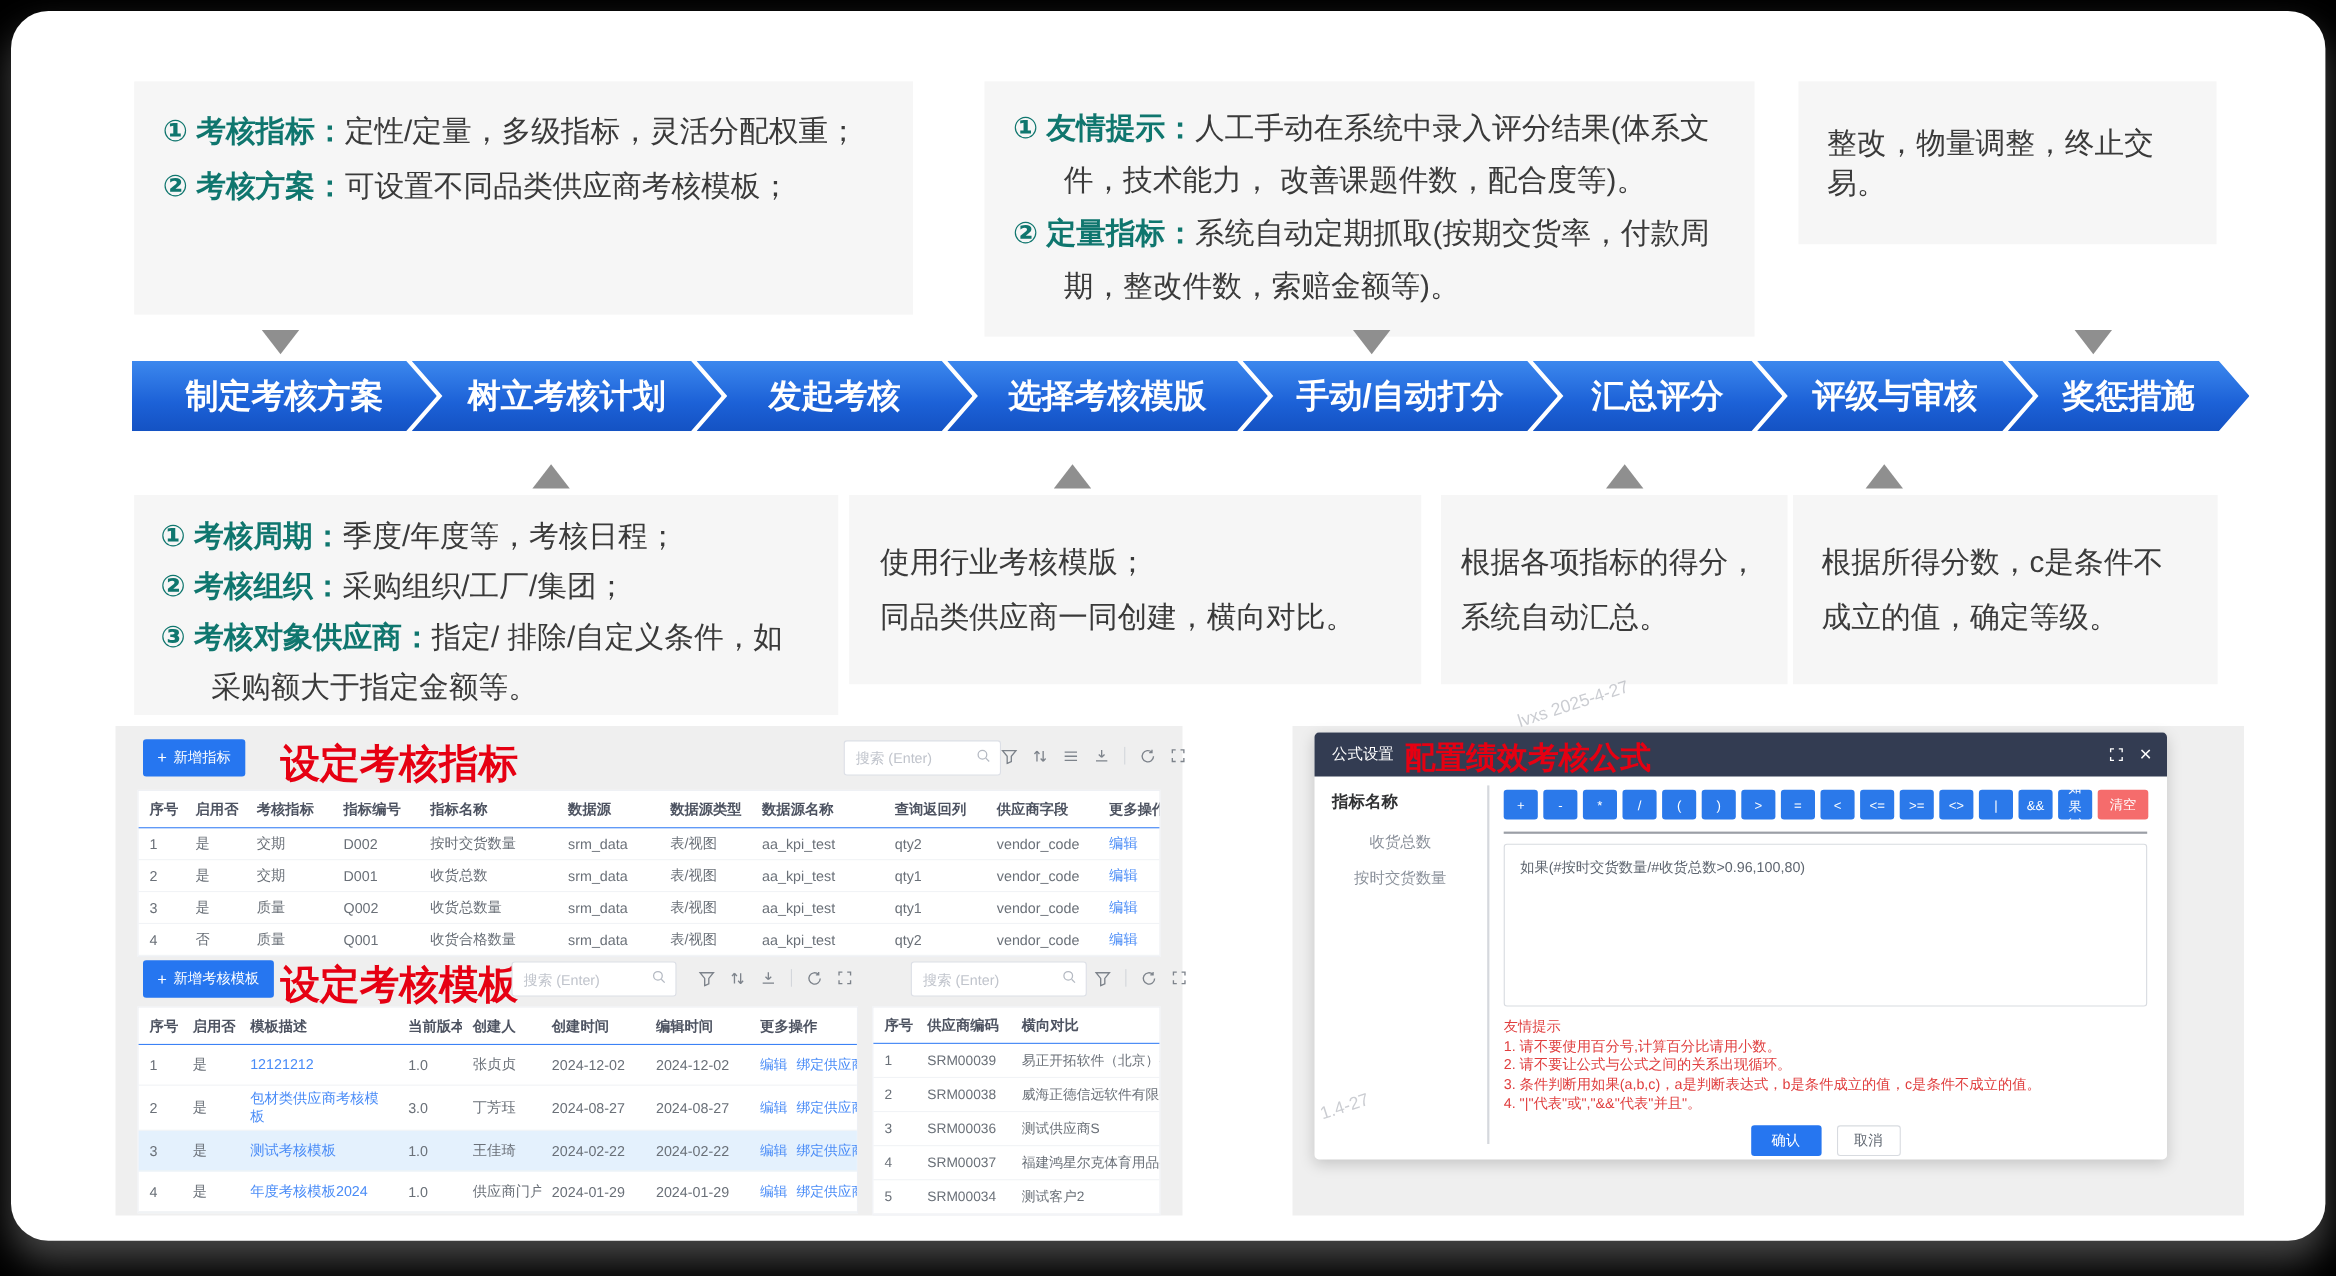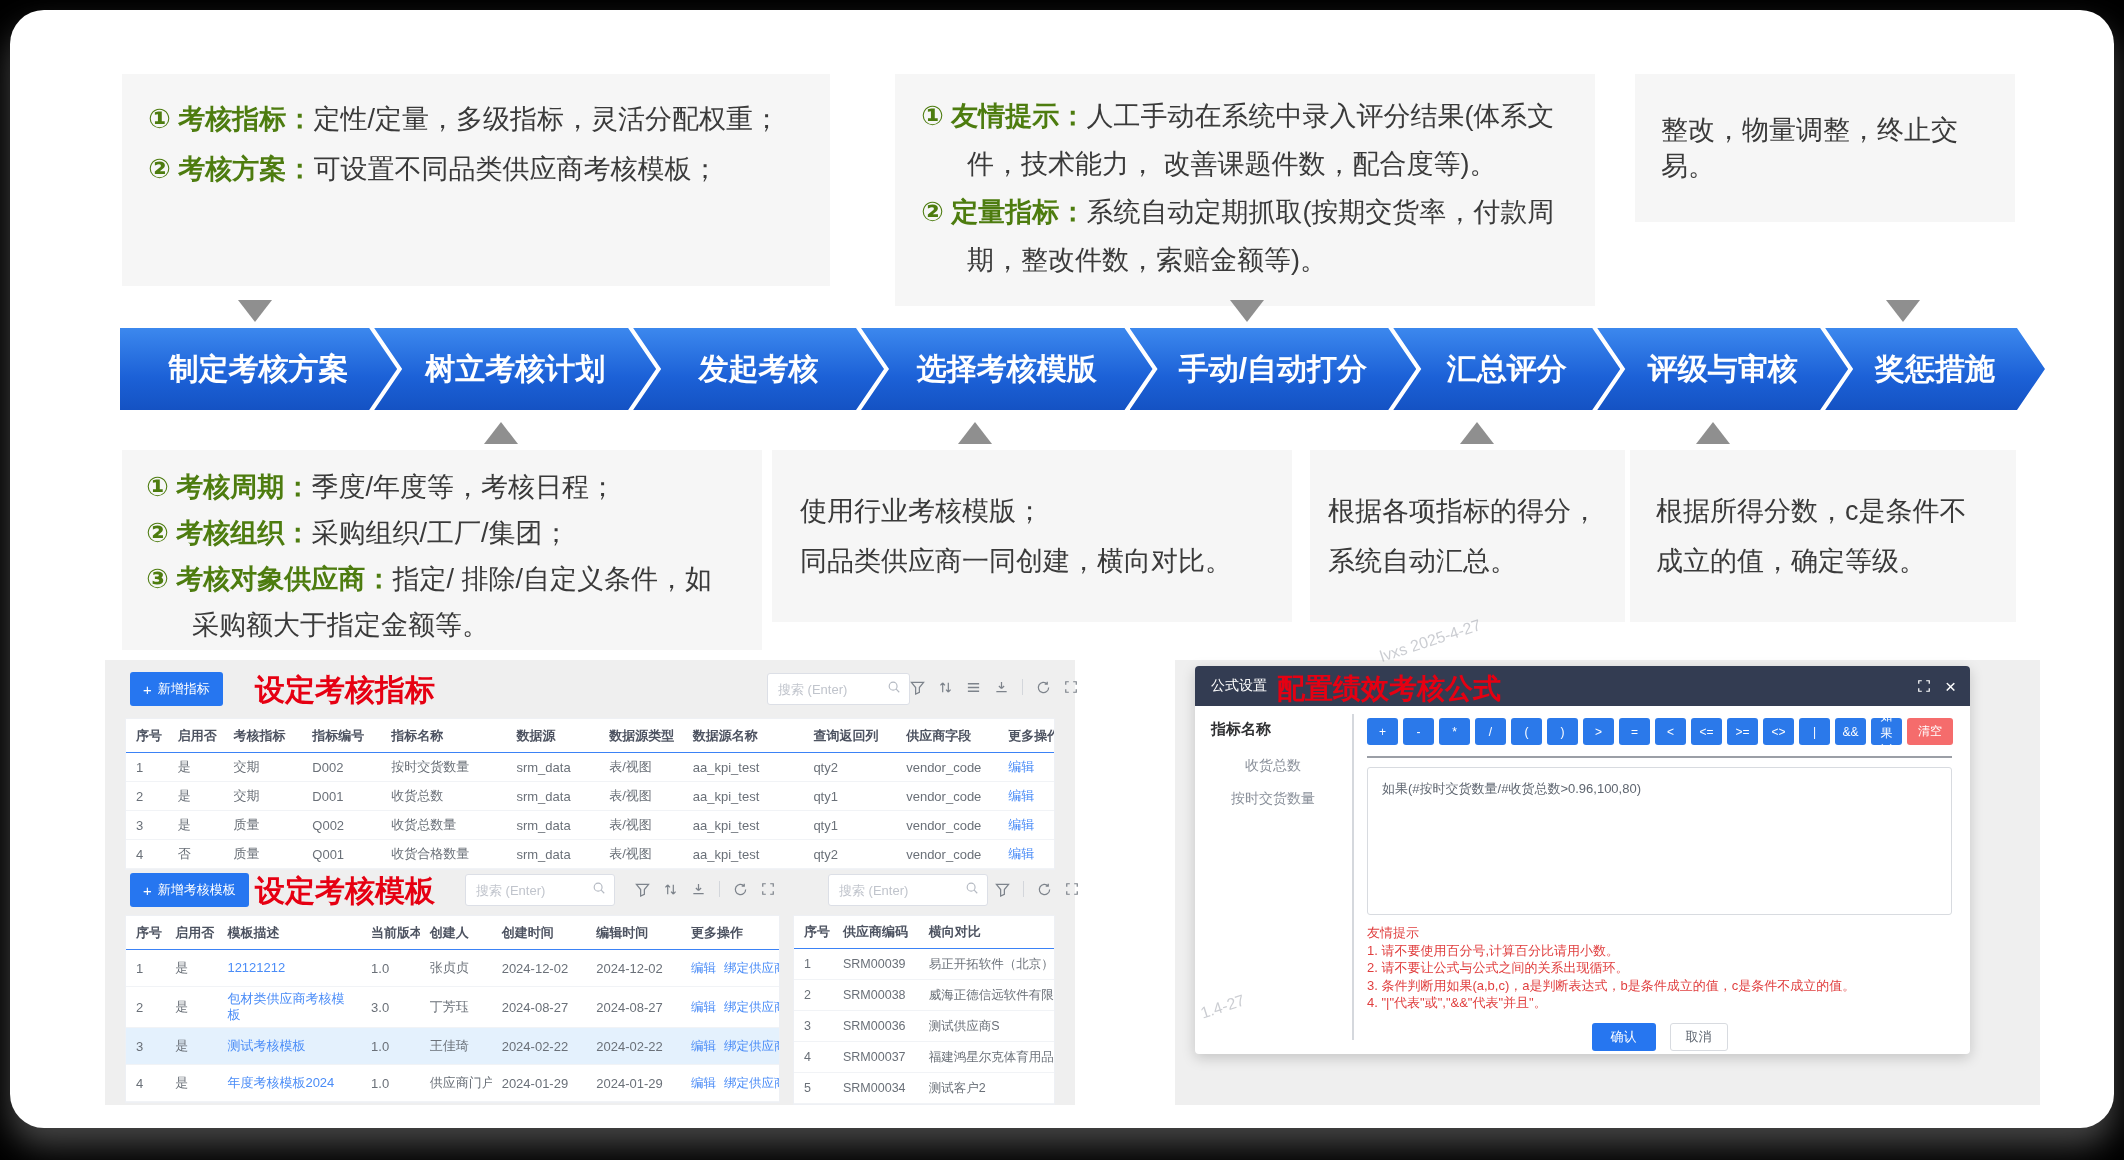--- a/index.html
+++ b/index.html
@@ -9,31 +9,31 @@
     -webkit-font-smoothing:antialiased;
   }
   .canvas{
     position:absolute;left:10px;top:10px;width:2104px;height:1118px;
     background:#fff;border-radius:34px;overflow:hidden;
     box-shadow:0 18px 32px rgba(125,125,125,.55);
   }
   
   .tbox,.bbox{position:absolute;background:#f6f6f6;color:#3a3a3a;font-size:27px;box-sizing:border-box;}
   .nline{line-height:50px;padding-left:46px;text-indent:-46px;}
-  .nline b{color:#4d7c0f;}
+  .nline b{color:#0f766e;}
   #tb1{left:112px;top:64px;width:708px;height:212px;padding:20px 26px;}
   #tb2{left:885px;top:64px;width:700px;height:232px;padding:18px 26px;}
   #tb2 .nline{line-height:48px;}
   #tb3{left:1625px;top:64px;width:380px;height:148px;display:flex;align-items:center;padding:0 26px;}
   
   .tri{position:absolute;width:0;height:0;}
   .tri-down{border-left:17px solid transparent;border-right:17px solid transparent;border-top:22px solid #8f8f8f;}
   .tri-up{border-left:17px solid transparent;border-right:17px solid transparent;border-bottom:22px solid #8f8f8f;}
   
-  .flow{position:absolute;left:110px;top:318px;width:1925px;height:82px;display:flex;}
+  .flow{position:absolute;left:110px;top:318px;width:1925px;height:64px;display:flex;}
   .chev{
     position:relative;height:100%;
     background:linear-gradient(180deg,#3c88ee 0%,#1c61d7 60%,#1452c3 100%);
     display:flex;align-items:center;justify-content:center;
     color:#fff;font-weight:700;font-size:30px;white-space:nowrap;
     clip-path:polygon(0 0,calc(100% - 28px) 0,100% 50%,calc(100% - 28px) 100%,0 100%,28px 50%);
   }
   .chev:first-child{clip-path:polygon(0 0,calc(100% - 28px) 0,100% 50%,calc(100% - 28px) 100%,0 100%);}
   .chev+.chev{margin-left:-23px;}
   .chev:nth-child(1){flex:1.16;}
@@ -51,21 +51,21 @@
   #bbC{left:1300px;top:440px;width:315px;height:172px;display:flex;flex-direction:column;justify-content:center;padding:0 18px;line-height:50px;}
   #bbD{left:1620px;top:440px;width:386px;height:172px;display:flex;align-items:center;padding:0 26px;line-height:50px;}
   
   .panel{position:absolute;top:650px;height:445px;background:#efefef;}
   #lp{left:95px;width:970px;}
   #rp{left:1165px;width:865px;}
   .btn-blue{position:absolute;background:#2676f0;color:#fff;font-size:13px;height:34px;border:none;border-radius:3px;display:flex;align-items:center;gap:6px;padding:0 13px;cursor:pointer;}
   .btn-blue .plus{font-size:15px;line-height:1;}
   #btn1{left:25px;top:12px;}
   #btn2{left:25px;top:213px;}
-  .red-title{position:absolute;color:#e60012;font-weight:700;font-size:30px;white-space:nowrap;font-family:Liberation Mono, monospace;}
+  .red-title{position:absolute;color:#e60012;font-weight:700;font-size:36px;white-space:nowrap;font-family:Liberation Mono, monospace;}
   #title1{left:150px;top:10px;}
   #title2{left:150px;top:211px;}
   .search{position:absolute;height:32px;background:#fff;border:1px solid #dcdfe6;border-radius:3px;display:flex;align-items:center;padding:0 8px;box-sizing:border-box;color:#b4b9c2;}
   .search input{border:none;outline:none;flex:1;min-width:0;font-size:13px;color:#606266;background:transparent;}
   .search input::placeholder{color:#c0c4cc;}
   #search1{left:662px;top:13px;width:143px;}
   #search2{left:360px;top:214px;width:150px;}
   #search3{left:723px;top:214px;width:160px;}
   .iconbar{position:absolute;display:flex;align-items:center;gap:13px;color:#7d838b;}
   .iconbar .icon{display:flex;align-items:center;cursor:pointer;}

